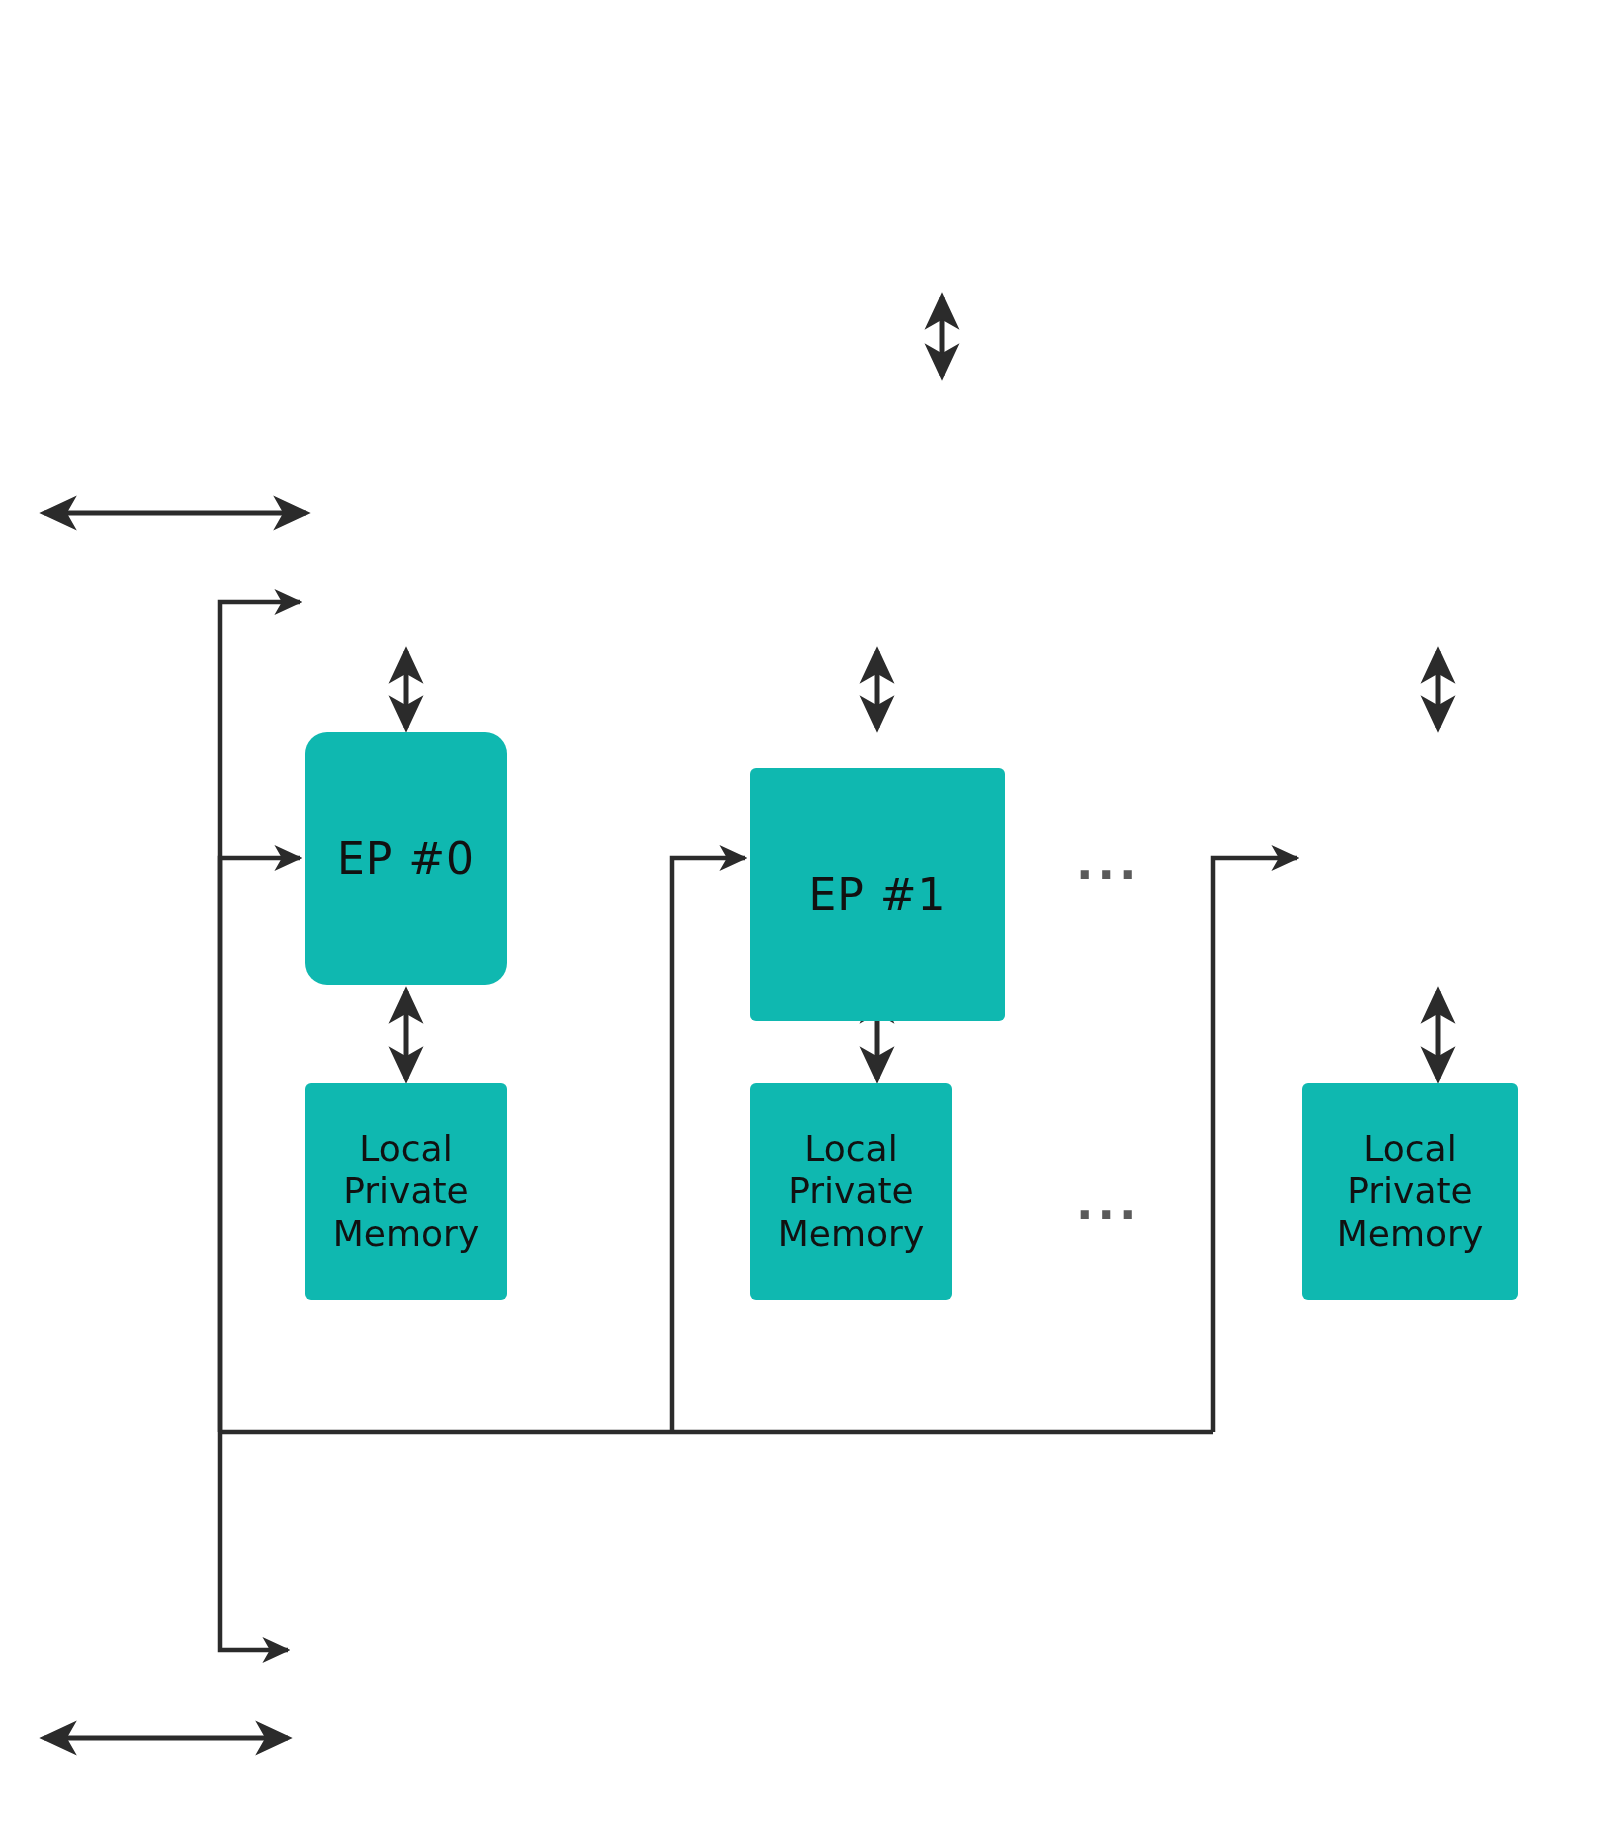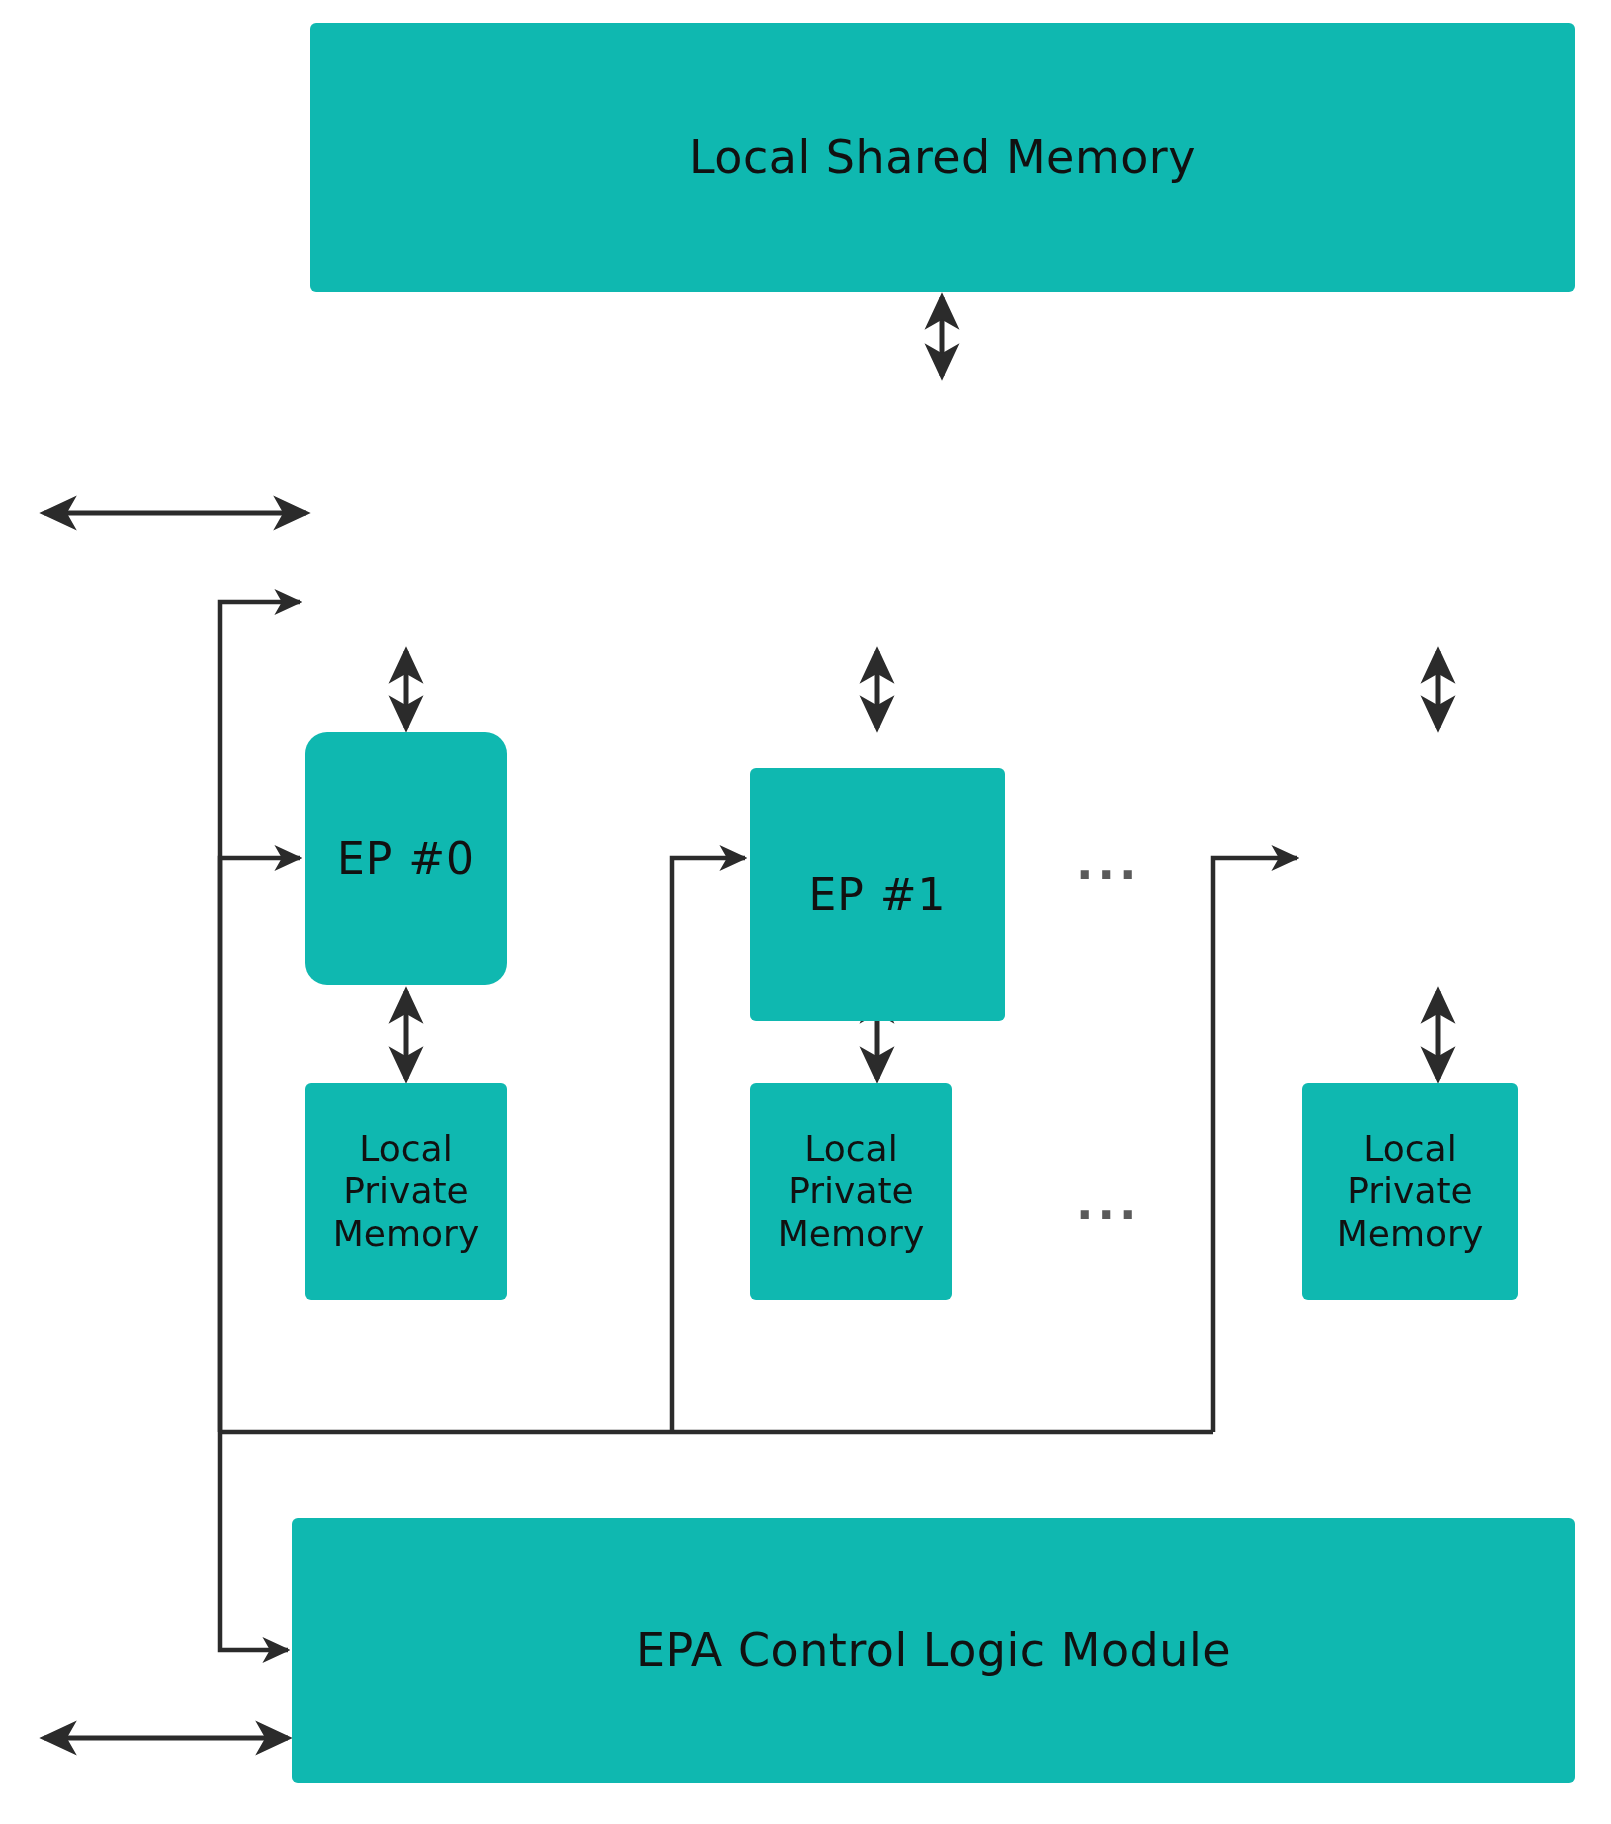--- a/index.html
+++ b/index.html
@@ -73,23 +73,20 @@
 
     <g>
       <path d="M220,1432 L220,1650 L288,1650" stroke="#2b2b2b" stroke-width="4.5" fill="none" marker-end="url(#ahb)"></path>
     </g>
 
     <g>
       <line x1="44" y1="1738" x2="288" y2="1738" stroke="#2b2b2b" stroke-width="5" marker-start="url(#ah)" marker-end="url(#ah)"></line>
     </g>
   </svg>
 
-  <div class="node" style="left:310px;top:23px;width:1265px;height:269px;">
-    <span class="lbl big-lbl">Local Shared Memory</span>
-  </div>
 
 
   <div class="node" style="left:305px;top:732px;width:202px;height:253px;border-radius:22px;">
     <span class="lbl ep-lbl">EP #0</span>
   </div>
 
   <div class="node" style="left:750px;top:768px;width:255px;height:253px;">
     <span class="lbl ep-lbl">EP #1</span>
   </div>
 
@@ -109,17 +106,14 @@
   </div>
 
   <div class="ellipsis" style="left:1076px;top:1180px;">...</div>
 
   <div class="node" style="left:1302px;top:1083px;width:216px;height:217px;">
     <span class="lbl lpm-lbl">Local
 Private
 Memory</span>
   </div>
 
-  <div class="node" style="left:292px;top:1518px;width:1283px;height:265px;">
-    <span class="lbl big-lbl">EPA Control Logic Module</span>
-  </div>
 
 </div>
 
 </body></html>

